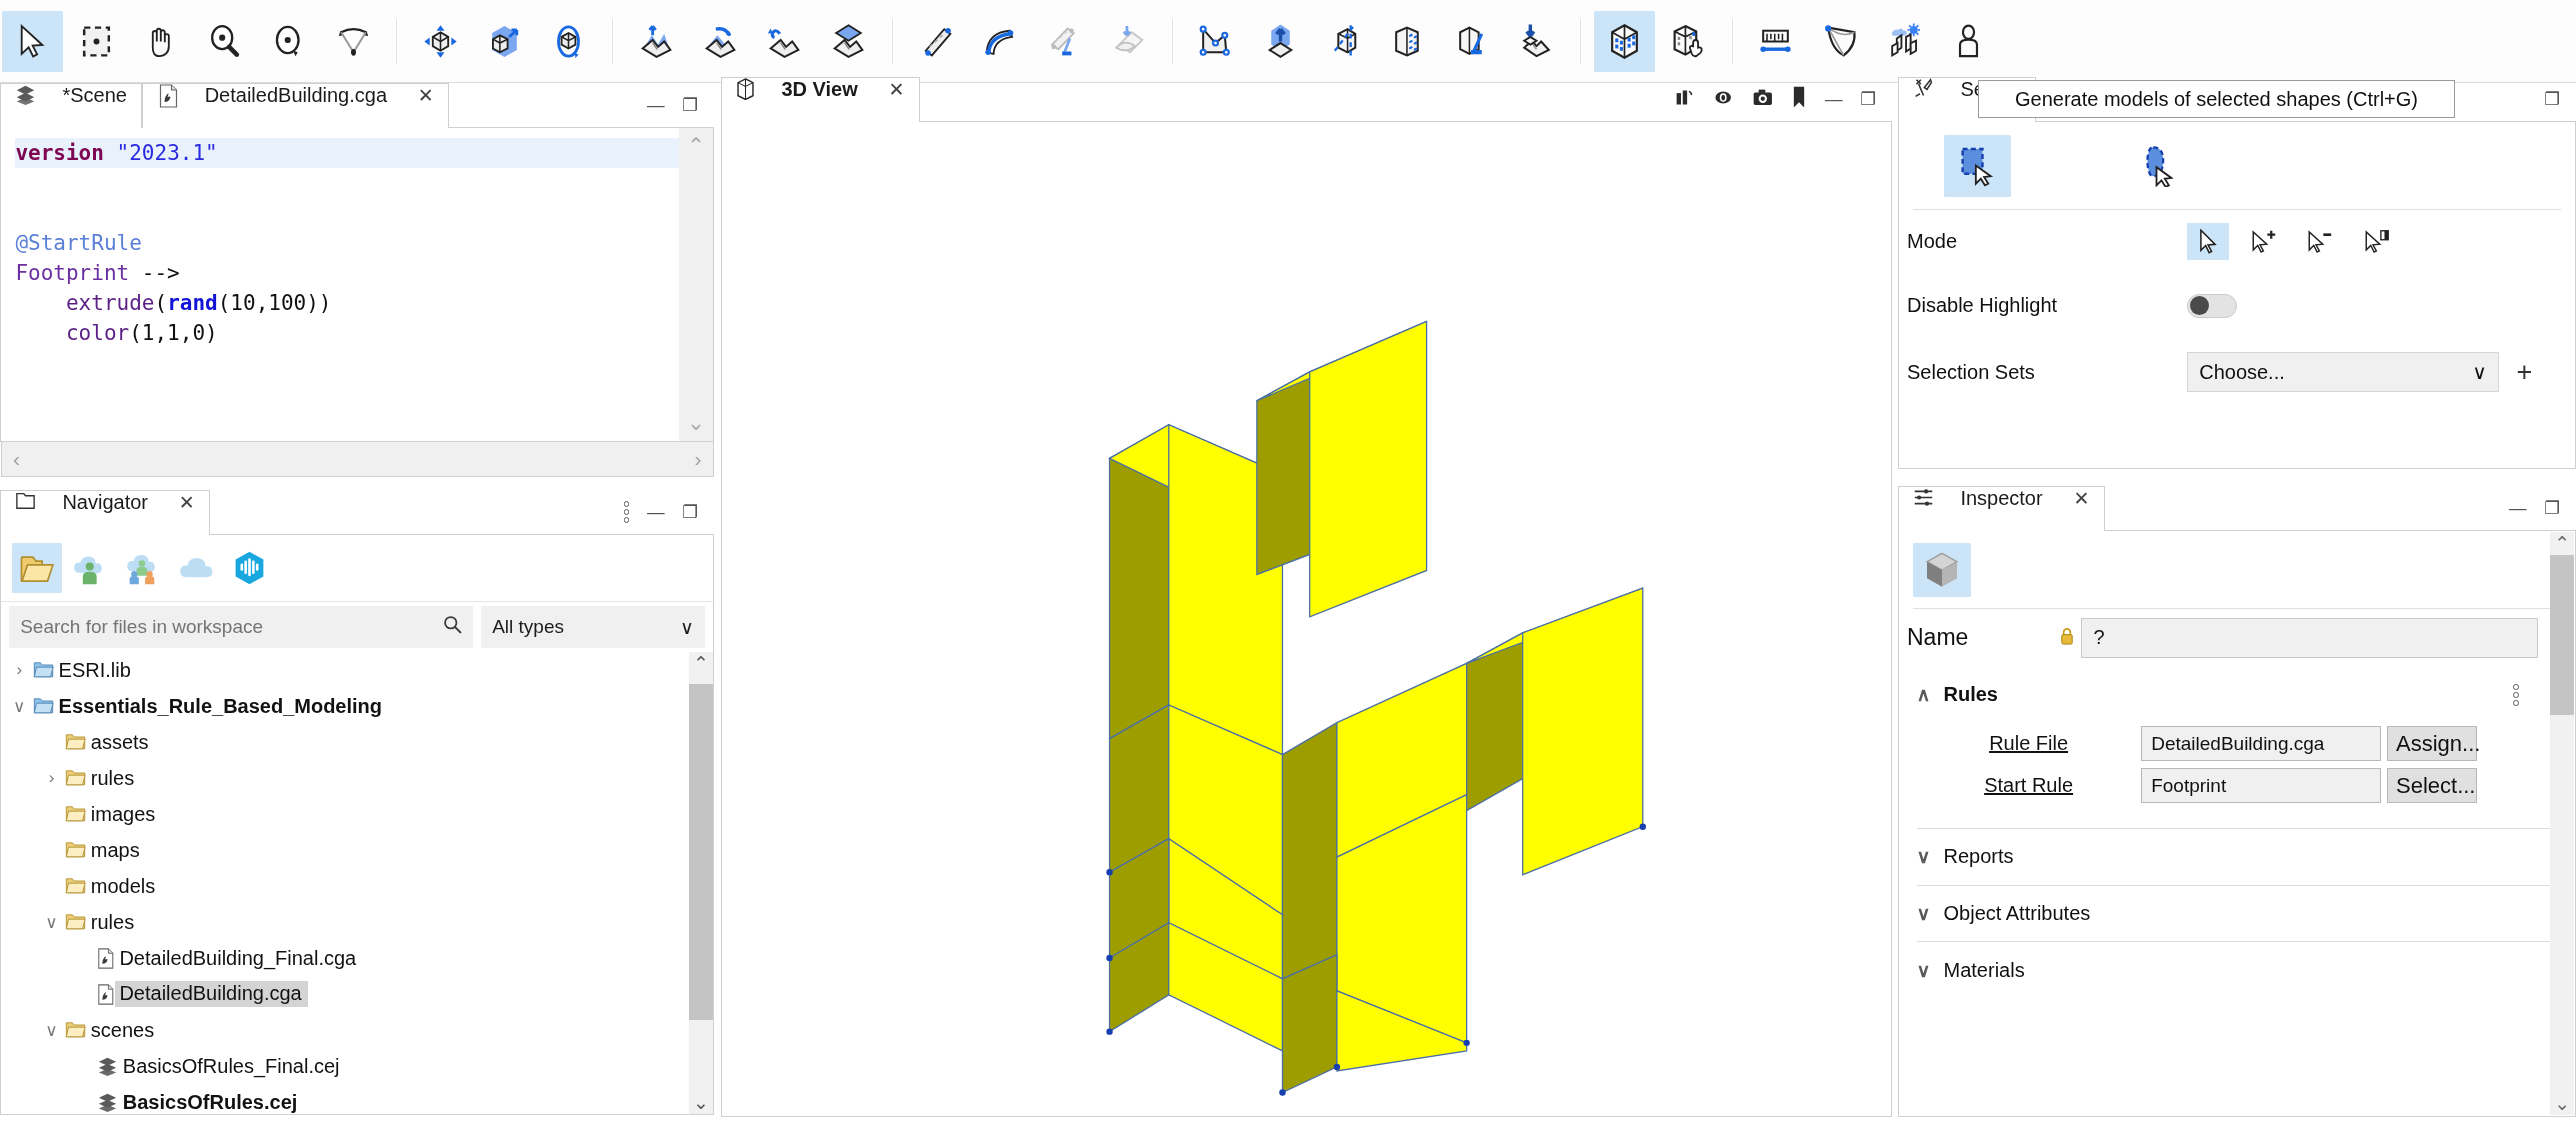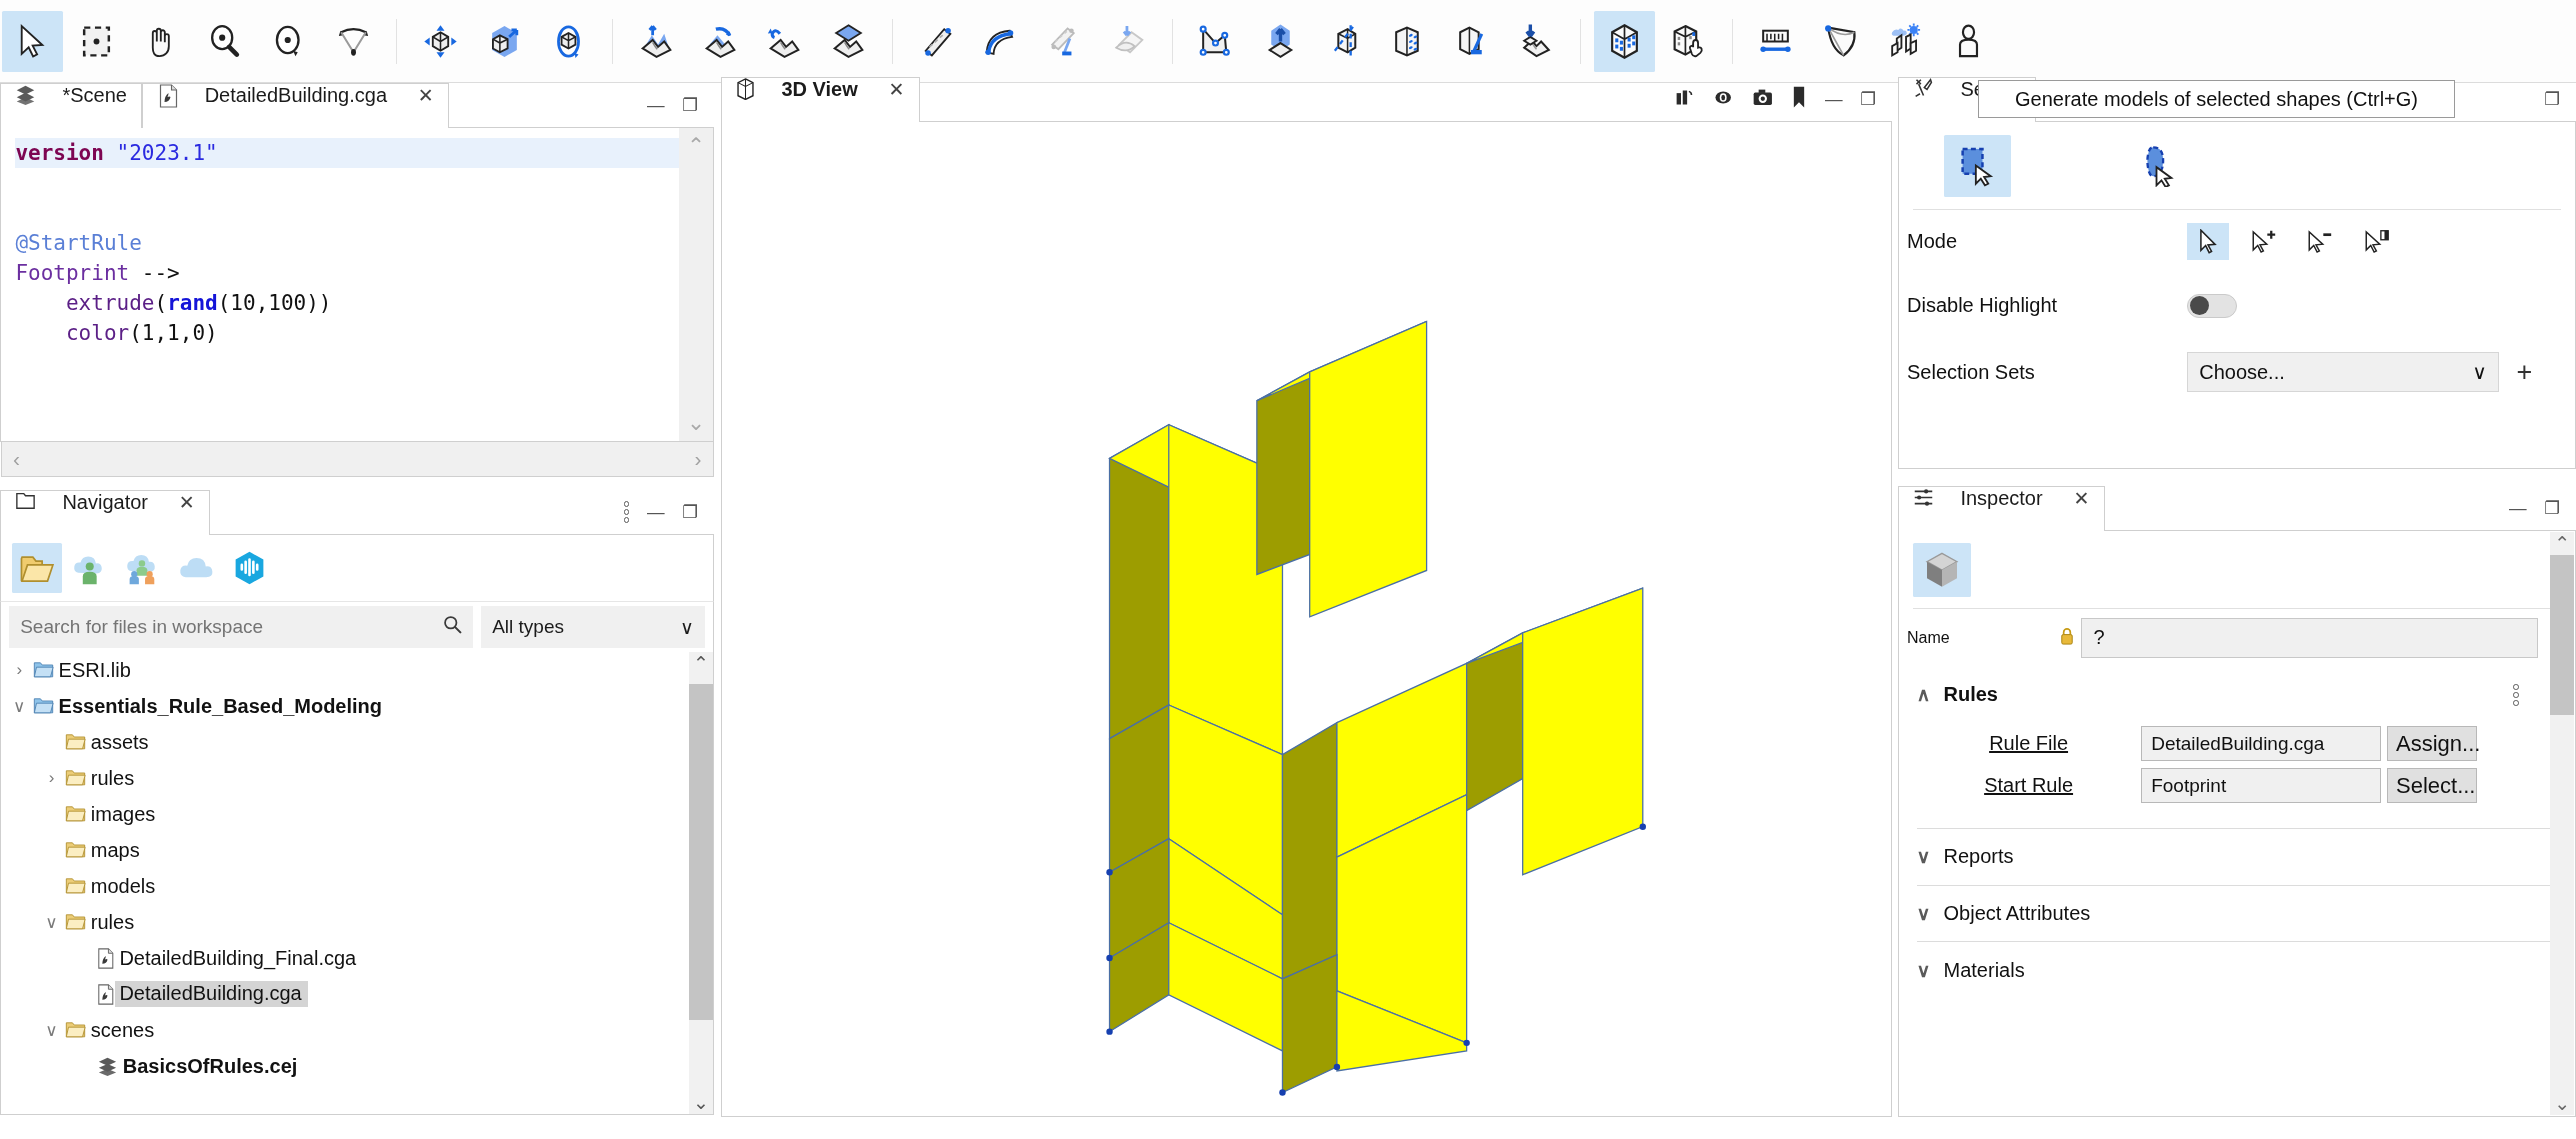--- a/index.html
+++ b/index.html
@@ -710,20 +710,31 @@
           </div>
           <div class="tree-row indent2">
             <span class="twisty">∨</span>
             <span style="display: inline-flex; align-items: center;">
               <svg width="21" height="17.6" viewBox="0 0 24 20">
                 <path d="M1.5 2 h7 l2 2.5 h12 V18 h-21z" fill="#eccd78" stroke="#b08f2e" stroke-width="1"></path>
                 <path d="M4 7 H23 L20 18 H1.5z" fill="#fbeec2" stroke="#b08f2e" stroke-width="1"></path>
               </svg>
             </span>
             <span class="tlabel">scenes</span>
+          </div>
+          <div class="tree-row indent3">
+            <span class="twisty"></span>
+            <span style="display: inline-flex; align-items: center;">
+              <svg width="21" height="19" viewBox="0 0 24 22">
+                <path d="M12 1 L22 5.5 L12 10 L2 5.5z" fill="#5a5a5a"></path>
+                <path d="M12 8 L22 12.5 L12 17 L2 12.5z" fill="#5a5a5a"></path>
+                <path d="M12 13.5 L22 18 L12 22 L2 18z" fill="#5a5a5a" opacity="0.9"></path>
+              </svg>
+            </span>
+            <span class="tlabel">BasicsOfRules_Final.cej</span>
           </div>
           <div class="tree-row indent3 bold">
             <span class="twisty"></span>
             <span style="display: inline-flex; align-items: center;">
               <svg width="21" height="19" viewBox="0 0 24 22">
                 <path d="M12 1 L22 5.5 L12 10 L2 5.5z" fill="#5a5a5a"></path>
                 <path d="M12 8 L22 12.5 L12 17 L2 12.5z" fill="#5a5a5a"></path>
                 <path d="M12 13.5 L22 18 L12 22 L2 18z" fill="#5a5a5a" opacity="0.9"></path>
               </svg>
             </span>
@@ -953,21 +964,21 @@
           <svg width="40" height="40" viewBox="0 0 24 24">
               <path d="M12 2 L21 7 L12 12 L3 7z" fill="#d4d4d4" stroke="#9a9a9a" stroke-width="0.8"></path>
               <path d="M3 7 L12 12 v10 L3 17z" fill="#7f7f7f"></path>
               <path d="M21 7 L12 12 v10 L21 17z" fill="#b5b5b5"></path>
             </svg>
         </div>
       </div>
       <div class="hr-line"></div>
 
       <div class="insp-name-row">
-        <div style="width:152px;font-size:16px;color:#111;">Name</div>
+        <div style="width:152px;font-size:23px;color:#111;">Name</div>
         <span style="margin-right:6.4px;">
           <svg width="16" height="19" viewBox="0 0 16 20">
               <path d="M4.5 8 V5.5 a3.5 3.5 0 017 0 V8" fill="none" stroke="#c79b14" stroke-width="1.8"></path>
               <rect x="2.5" y="8" width="11" height="10" rx="1.5" fill="#e8b93a" stroke="#a8820f" stroke-width="1"></rect>
             </svg>
         </span>
         <div class="name-field">
           <span>?</span>
         </div>
       </div>

